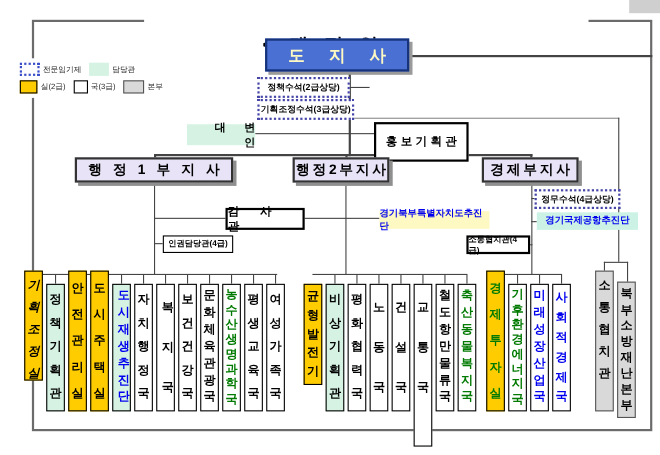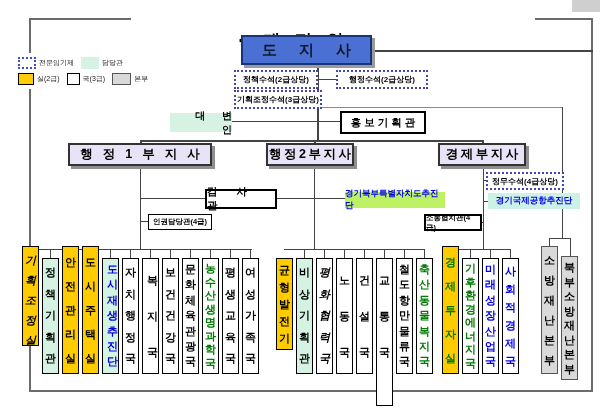--- a/index.html
+++ b/index.html
@@ -19,41 +19,41 @@
   .lg-row{display:flex;align-items:center;height:16px;gap:3px;}
   .sw{box-sizing:border-box;height:12px;flex:none;}
   .sw-dotted{width:18px;border:2px dotted #3a4fc8;background:#fff;}
   .sw-green{width:18px;background:#d5f2e3;}
   .sw-yellow{width:16px;background:#ffcc00;border:1px solid #000;}
   .sw-white{width:13px;background:#fff;border:1px solid #000;}
   .sw-gray{width:19px;background:#d9d9d9;border:1px solid #555;}
   .lg-label{margin-right:4px;white-space:nowrap;}
   
   #governor{left:241px;top:35px;width:131px;height:30px;background:#4a70d4;border:2px solid #17337a;
-            box-shadow:3px 3px 0 #9a9a9a;color:#0f172a;font-size:15px;}
+            box-shadow:3px 3px 0 #9a9a9a;color:#fef9c3;font-size:15px;}
   #governor span{letter-spacing:22px;margin-right:-22px;}
   
   .staff{border:2px dotted #4646a8;font-size:8px;background:#fff;}
   
   #spokesperson{left:170px;top:113px;width:62px;height:19px;background:#d5f2e3;font-size:10px;text-align:right;}
   #spokesperson span{letter-spacing:7px;margin-right:-7px;}
-  #pr-officer{left:340px;top:111px;width:86px;height:23px;border:2px solid #000;font-size:10.5px;}
+  #pr-officer{left:340px;top:111px;width:86px;height:36px;border:2px solid #000;font-size:10.5px;}
   #pr-officer span{letter-spacing:3px;margin-right:-3px;}
   
   .deputy{background:#e8e3f6;border:2px solid #333;box-shadow:3px 3px 0 #8f8f8f;font-size:12.5px;}
   #deputy-admin1{left:68px;top:143px;width:144px;height:23px;}
   #deputy-admin1 span{letter-spacing:10px;margin-right:-10px;text-align:center;}
   #deputy-admin2{left:266px;top:143px;width:88px;height:23px;}
   #deputy-economy{left:438px;top:143px;width:88px;height:23px;}
   .deputy span{letter-spacing:2.5px;margin-right:-2.5px;}
   
   #audit{left:205px;top:189px;width:72px;height:20px;border:2px solid #000;font-size:10.5px;}
   #audit span{letter-spacing:8px;margin-right:-8px;}
   #human-rights{left:148px;top:214px;width:64px;height:16px;border:1px solid #000;font-size:7.5px;}
-  #gyeonggi-north{left:345px;top:192px;width:100px;height:16px;background:#bef264;color:#0000ee;font-size:8.5px;}
+  #gyeonggi-north{left:345px;top:192px;width:100px;height:16px;background:#fef9c3;color:#0000ee;font-size:8.5px;}
   #communication{left:424px;top:214px;width:58px;height:17px;border:2px solid #000;font-size:7.5px;}
   #political-staff{left:486px;top:172px;width:78px;height:18px;}
   #airport{left:488px;top:193px;width:92px;height:16px;background:#ccf2e6;color:#0000ee;font-size:8.5px;}
   #policy-staff{left:234px;top:70px;width:84px;height:19px;}
   #admin-staff{left:336px;top:70px;width:92px;height:19px;}
   #planning-staff{left:234px;top:90px;width:88px;height:19px;}
   
   .dept{position:absolute;box-sizing:border-box;width:17px;border:1px solid #000;background:#fff;
         font-weight:bold;font-size:11px;text-align:center;word-break:break-all;overflow:hidden;
         padding-top:3px;color:#000;}
@@ -113,21 +113,20 @@
   <div class="ln" style="left:140px;top:221px;width:8px;height:1px;"></div>
   <div class="ln" style="left:481px;top:222px;width:3px;height:1px;"></div>
   <div class="ln" style="left:483px;top:180px;width:4px;height:1px;"></div>
   <div class="ln" style="left:483px;top:201px;width:5px;height:1px;"></div>
 
   <div class="box" id="governor">
     <span>도지사</span>
   </div>
 
   <div class="box staff" id="policy-staff">정책수석(2급상당)</div>
-  <div class="box staff" id="admin-staff">행정수석(2급상당)</div>
   <div class="box staff" id="planning-staff">기획조정수석(3급상당)</div>
   <div class="box staff" id="political-staff">정무수석(4급상당)</div>
 
   <div class="box" id="spokesperson">
     <span>대 변 인</span>
   </div>
   <div class="box" id="pr-officer">
     <span>홍보기획관</span>
   </div>
 
@@ -170,36 +169,36 @@
       <div class="dept  t-green" style="left: 202px; top: 258px; height: 116px; line-height: 13.5px;">농수산생명과학국</div>
       <div class="ln" style="left: 230px; top: 250px; width: 1px; height: 8px;"></div>
       <div class="dept" style="left: 222px; top: 258px; height: 116px; line-height: 21.6px;">평생교육국</div>
       <div class="ln" style="left: 250px; top: 250px; width: 1px; height: 8px;"></div>
       <div class="dept" style="left: 242px; top: 258px; height: 116px; line-height: 21.6px;">여성가족국</div>
       <div class="ln" style="left: 284px; top: 249px; width: 141px; height: 1px;"></div>
       <div class="dept c-yellow" style="left: 276px; top: 258px; height: 92px; line-height: 17.1px;">균형발전기획실</div>
       <div class="ln" style="left: 304px; top: 250px; width: 1px; height: 8px;"></div>
       <div class="dept c-green" style="left: 296px; top: 258px; height: 116px; line-height: 21.6px;">비상기획관</div>
       <div class="ln" style="left: 324px; top: 250px; width: 1px; height: 8px;"></div>
-      <div class="dept" style="left: 316px; top: 258px; height: 116px; line-height: 21.6px; font-style: italic;">평화협력국</div>
+      <div class="dept" style="left: 316px; top: 258px; height: 116px; line-height: 21.6px;">평화협력국</div>
       <div class="ln" style="left: 344px; top: 250px; width: 1px; height: 8px;"></div>
       <div class="dept" style="left: 336px; top: 258px; height: 116px; line-height: 36px;">노동국</div>
       <div class="ln" style="left: 364px; top: 250px; width: 1px; height: 8px;"></div>
       <div class="dept" style="left: 356px; top: 258px; height: 116px; line-height: 36px;">건설국</div>
       <div class="ln" style="left: 384px; top: 250px; width: 1px; height: 8px;"></div>
       <div class="dept" style="left: 376px; top: 258px; height: 148px; line-height: 36px;">교통국</div>
       <div class="ln" style="left: 404px; top: 250px; width: 1px; height: 8px;"></div>
       <div class="dept" style="left: 396px; top: 258px; height: 116px; line-height: 15.4px;">철도항만물류국</div>
       <div class="ln" style="left: 424px; top: 250px; width: 1px; height: 8px;"></div>
       <div class="dept  t-green" style="left: 416px; top: 258px; height: 116px; line-height: 15.4px;">축산동물복지국</div>
       <div class="ln" style="left: 450px; top: 249px; width: 61px; height: 1px;"></div>
       <div class="dept c-yellow t-green" style="left: 442px; top: 246px; height: 128px; line-height: 24px;">경제투자실</div>
       <div class="ln" style="left: 470px; top: 250px; width: 1px; height: 8px;"></div>
       <div class="dept  t-green" style="left: 462px; top: 258px; height: 116px; line-height: 13.5px;">기후환경에너지국</div>
       <div class="ln" style="left: 490px; top: 250px; width: 1px; height: 8px;"></div>
       <div class="dept  t-blue" style="left: 482px; top: 258px; height: 116px; line-height: 15.4px;">미래성장산업국</div>
       <div class="ln" style="left: 510px; top: 250px; width: 1px; height: 8px;"></div>
       <div class="dept  t-blue" style="left: 502px; top: 258px; height: 116px; line-height: 18px;">사회적경제국</div>
-      <div class="dept c-gray" style="left: 541px; top: 246px; height: 128px; line-height: 20px;">소방재난본부</div>
+      <div class="dept c-gray" style="left: 541px; top: 246px; height: 128px; line-height: 20px;">소통협치관</div>
       <div class="dept c-gray" style="left: 561px; top: 256px; height: 124px; line-height: 14.5px;">북부소방재난본부</div>
     </div>
 
 </div>
 
 </body></html>

